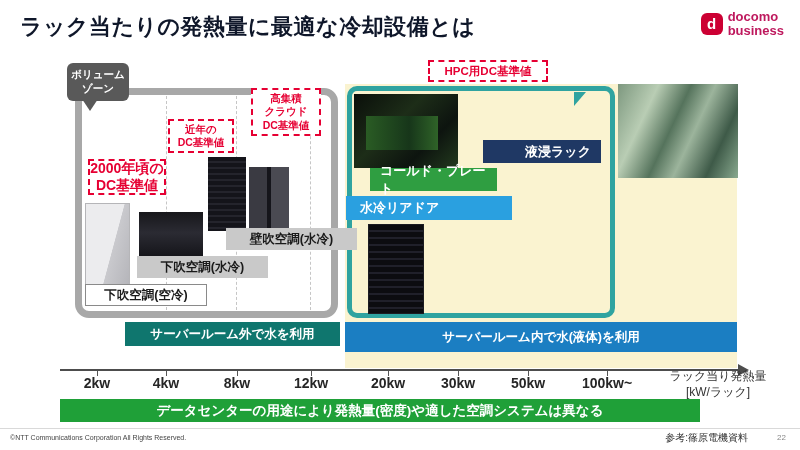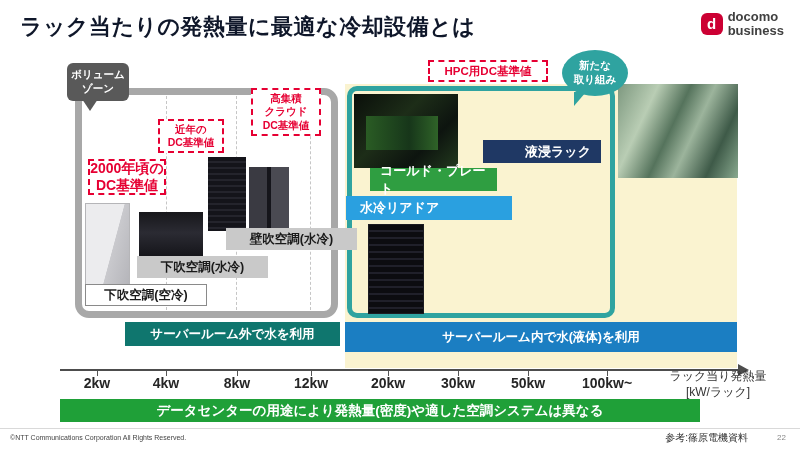--- a/index.html
+++ b/index.html
@@ -6,21 +6,21 @@
   .slide{position:relative;width:800px;height:450px;background:#ffffff;overflow:hidden;
          font-family:"Liberation Sans","DejaVu Sans",sans-serif;}
   .abs{position:absolute;}
   .pre{white-space:pre-line;}
 
   .title{left:20px;top:12px;font-size:22px;font-weight:bold;color:#0f172a;letter-spacing:.5px;}
 
   .logo{right:16px;top:10px;display:flex;align-items:center;gap:5px;}
   .logo-mark{width:22px;height:22px;background:#cc0033;border-radius:6px;color:#fff;
              font-weight:bold;font-size:15px;display:flex;align-items:center;justify-content:center;}
-  .logo-text{color:#404040;font-weight:bold;font-size:13px;line-height:1.05;}
+  .logo-text{color:#be185d;font-weight:bold;font-size:13px;line-height:1.05;}
 
   
   .gray-box{left:75px;top:88px;width:263px;height:230px;border:7px solid #a8a8a8;
             border-radius:14px;background:#ffffff;box-sizing:border-box;}
   .yellow{left:345px;top:84px;width:392px;height:284px;background:#faf3d0;}
   .teal-box{left:347px;top:86px;width:268px;height:232px;border:5px solid #2fa3a0;
             border-radius:10px;box-sizing:border-box;}
   .gl{top:96px;height:214px;width:0;border-left:1px dashed #c6c6c6;}
 
   
@@ -50,21 +50,21 @@
                  border-right:8px solid transparent;border-top:12px solid #595959;}
   .b-new{left:562px;top:50px;width:66px;height:46px;background:#2fa3a0;border-radius:50%;}
   .b-new-tail{left:574px;top:92px;width:0;height:0;border-top:14px solid #2fa3a0;
               border-right:12px solid transparent;}
 
   
   .std{border:2px dashed #e60033;background:#fff;color:#e60033;font-weight:bold;
        text-align:center;display:flex;align-items:center;justify-content:center;
        line-height:1.25;box-sizing:border-box;z-index:6;}
   .std-2000{left:88px;top:159px;width:78px;height:36px;font-size:14px;}
-  .std-recent{left:158px;top:119px;width:66px;height:34px;font-size:10.5px;}
+  .std-recent{left:168px;top:119px;width:66px;height:34px;font-size:10.5px;}
   .std-cloud{left:251px;top:88px;width:70px;height:48px;font-size:10.5px;}
   .std-hpc{left:428px;top:60px;width:120px;height:22px;font-size:11.5px;}
 
   
   .tag{display:flex;align-items:center;font-weight:bold;box-sizing:border-box;z-index:5;}
   .t-immersion{left:483px;top:140px;width:118px;height:23px;background:#1f3864;color:#fff;
                font-size:13px;justify-content:center;padding-left:32px;}
   .t-coldplate{left:370px;top:168px;width:127px;height:23px;background:#2f9e41;color:#fff;
                font-size:13px;padding-left:10px;}
   .t-reardoor{left:346px;top:196px;width:166px;height:24px;background:#2aa0e0;color:#fff;
@@ -127,22 +127,20 @@
   <div class="abs photo p-cluster"></div>
   <div class="abs photo p-board">
     <div class="p-board-inner"></div>
   </div>
   <div class="abs photo p-tank"></div>
   <div class="abs photo p-rack2"></div>
 
   <div class="abs bubble b-volume pre">ボリューム
 ゾーン</div>
   <div class="abs b-volume-tail"></div>
-  <div class="abs bubble b-new pre">新たな
-取り組み</div>
   <div class="abs b-new-tail"></div>
 
   <div class="abs std std-2000 pre">2000年頃の
 DC基準値</div>
   <div class="abs std std-recent pre">近年の
 DC基準値</div>
   <div class="abs std std-cloud pre">高集積
 クラウド
 DC基準値</div>
   <div class="abs std std-hpc">HPC用DC基準値</div>

